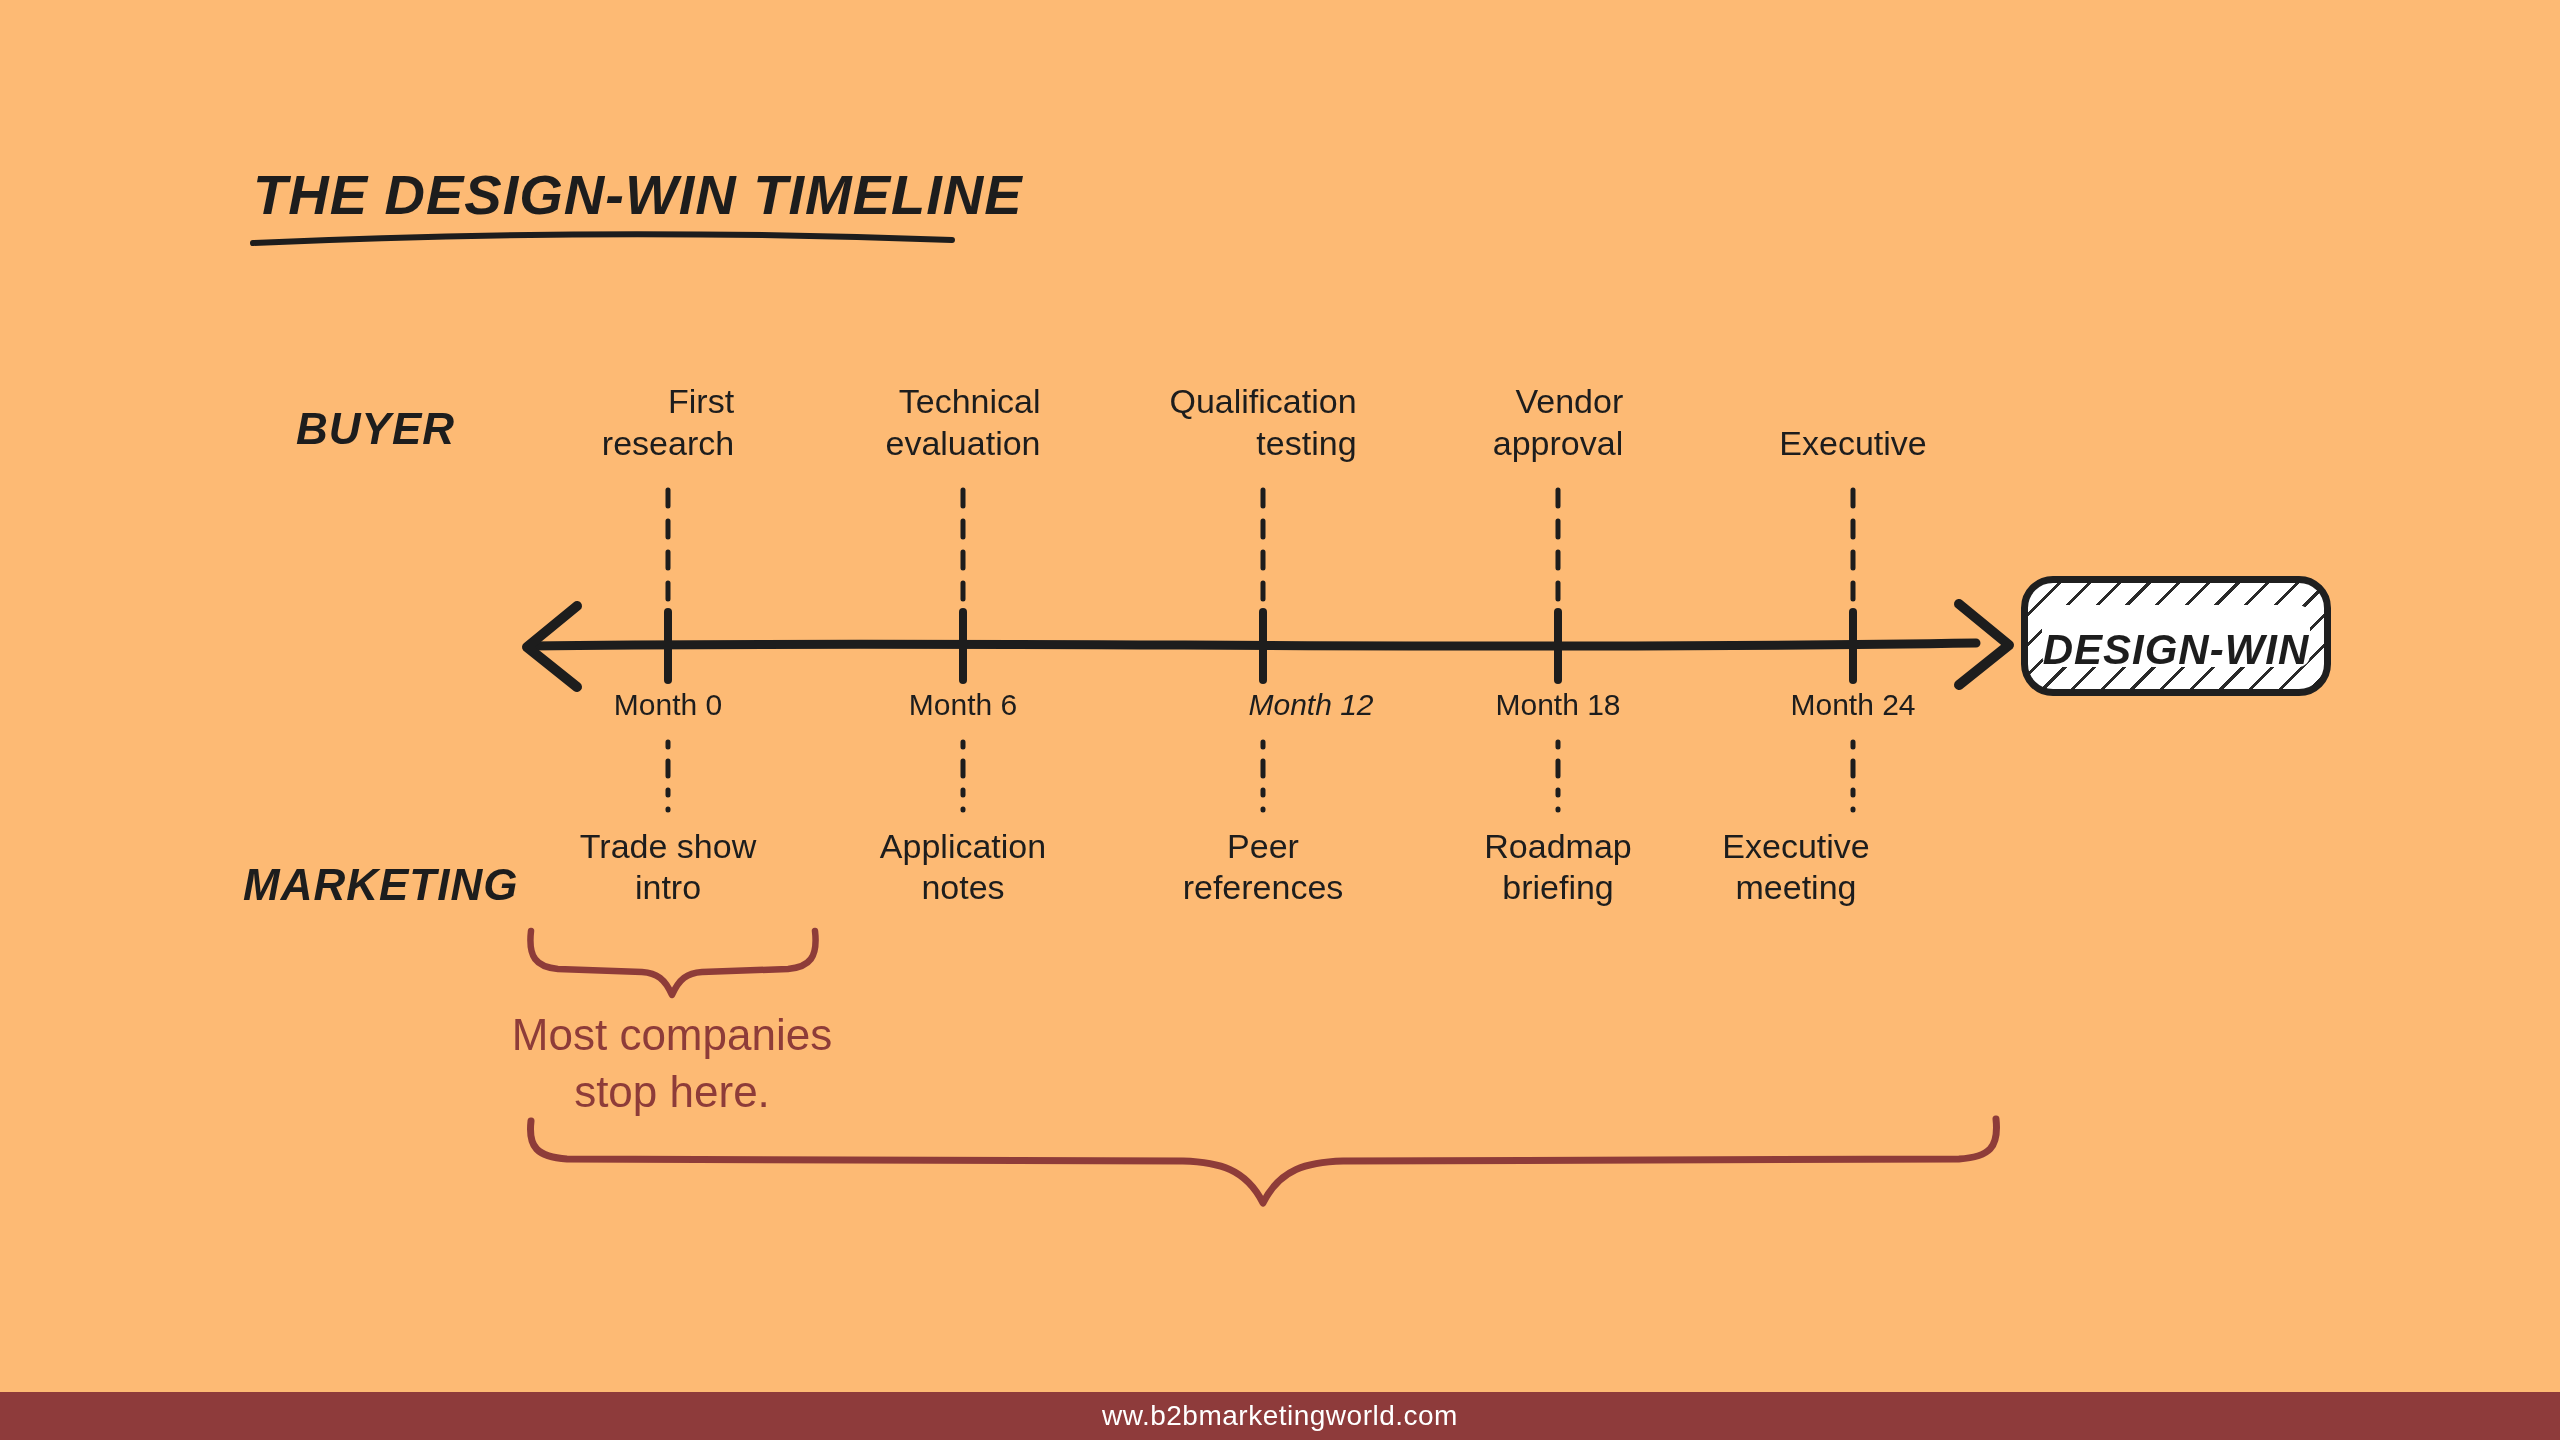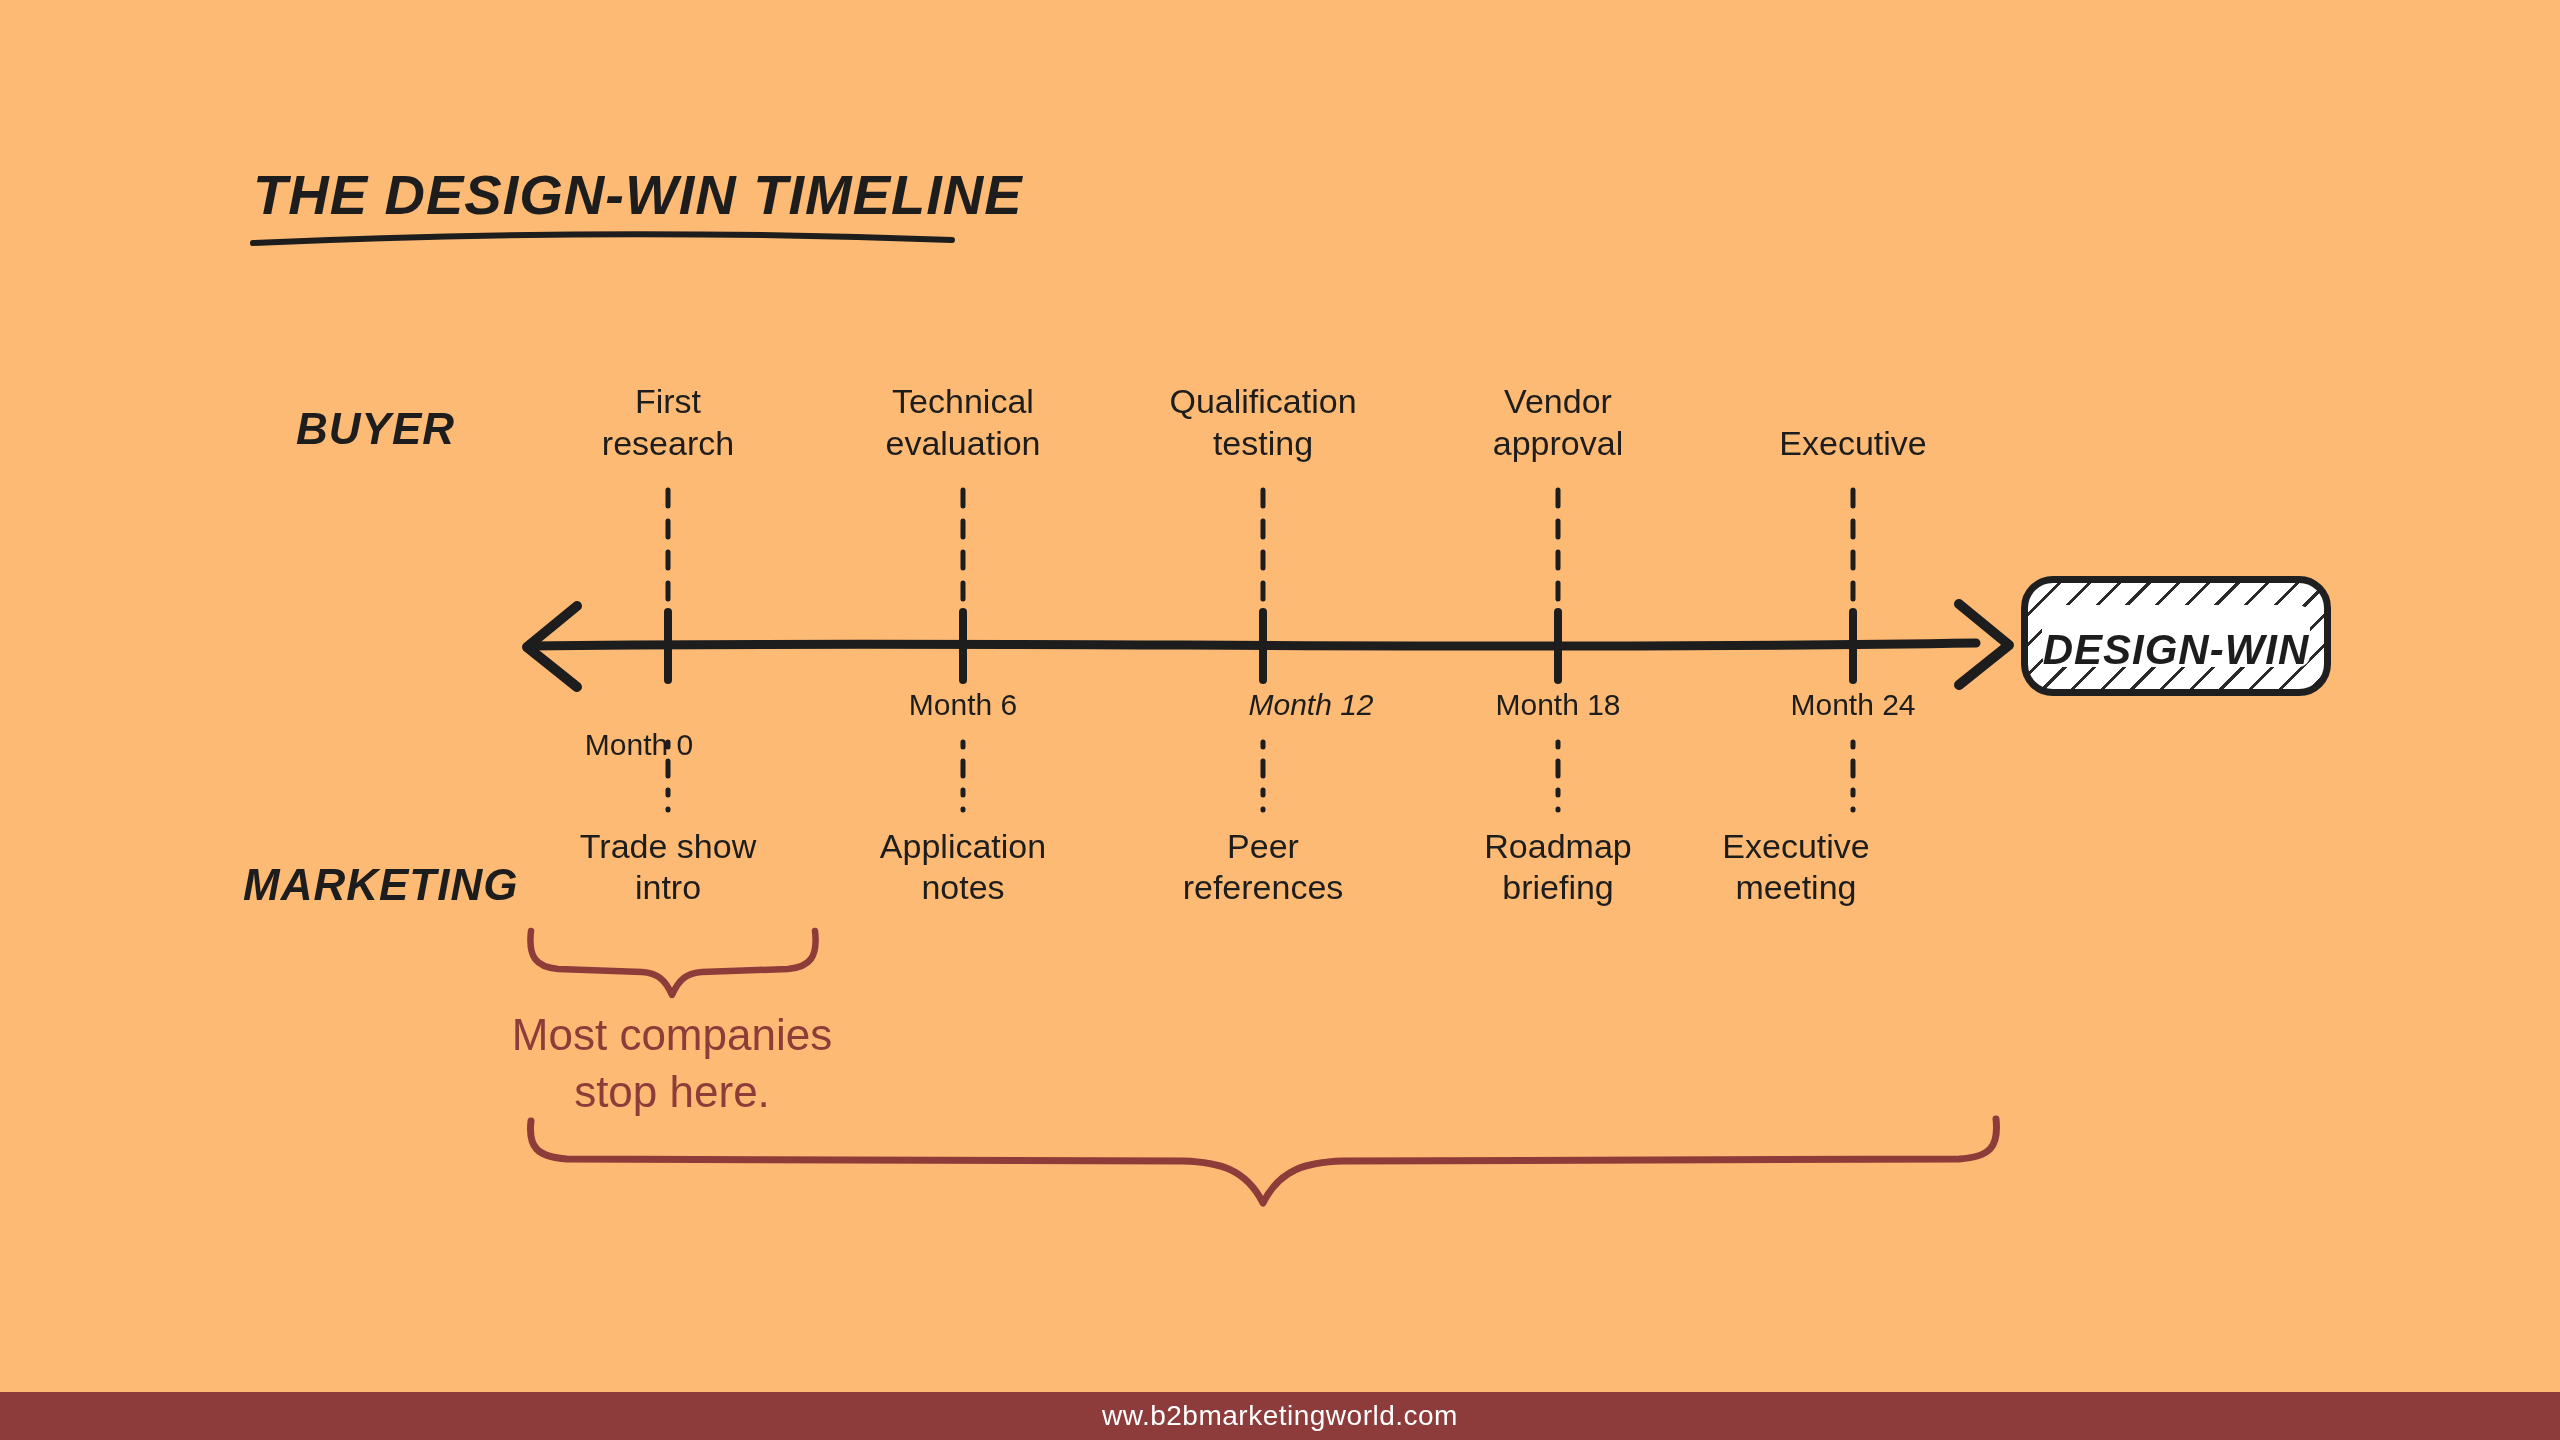--- a/index.html
+++ b/index.html
@@ -13,21 +13,21 @@
   .title{
     left:253px;top:162px;font-size:56px;font-weight:bold;font-style:italic;
     letter-spacing:1px;white-space:nowrap;
   }
   .row-label{
     font-size:44px;font-weight:bold;font-style:italic;letter-spacing:1px;white-space:nowrap;
   }
   .col-label{
     white-space:pre-line;text-align:center;font-size:34px;line-height:1.22;
   }
-  .buyer-slot{display:flex;align-items:flex-end;justify-content:center;height:94px;top:370px;}
+  .buyer-slot{display:flex;align-items:flex-end;justify-content:center;height:94px;top:370px;text-align:right;}
   .mkt-slot{top:826px;}
   .month-label{top:688px;font-size:30px;white-space:nowrap;}
   .annotation{
     color:#8e3c39;white-space:pre-line;text-align:center;line-height:1.3;
   }
   .stop-here{left:672px;top:1006px;font-size:44px;}
   .full-journey{left:1267px;top:1208px;font-size:42px;}
   .badge{
     left:2021px;top:576px;width:310px;height:120px;box-sizing:border-box;
     border:7px solid #1f1f1f;border-radius:32px;
@@ -98,21 +98,21 @@
   <div class="abs center-x col-label buyer-slot" style="left:668px;">First
 research</div>
   <div class="abs center-x col-label buyer-slot" style="left:963px;">Technical
 evaluation</div>
   <div class="abs center-x col-label buyer-slot" style="left:1263px;">Qualification
 testing</div>
   <div class="abs center-x col-label buyer-slot" style="left:1558px;">Vendor
 approval</div>
   <div class="abs center-x col-label buyer-slot" style="left:1853px;">Executive</div>
 
-  <div class="abs center-x month-label" style="left:639px;margin-top:40px;">Month 0</div>
+  <div class="abs center-x month-label" style="left:668px;">Month 0</div>
   <div class="abs center-x month-label" style="left:963px;">Month 6</div>
   <div class="abs center-x month-label" style="left:1311px;font-style:italic;">Month 12</div>
   <div class="abs center-x month-label" style="left:1558px;">Month 18</div>
   <div class="abs center-x month-label" style="left:1853px;">Month 24</div>
 
   <div class="abs center-x col-label mkt-slot" style="left:668px;">Trade show
 intro</div>
   <div class="abs center-x col-label mkt-slot" style="left:963px;">Application
 notes</div>
   <div class="abs center-x col-label mkt-slot" style="left:1263px;">Peer

